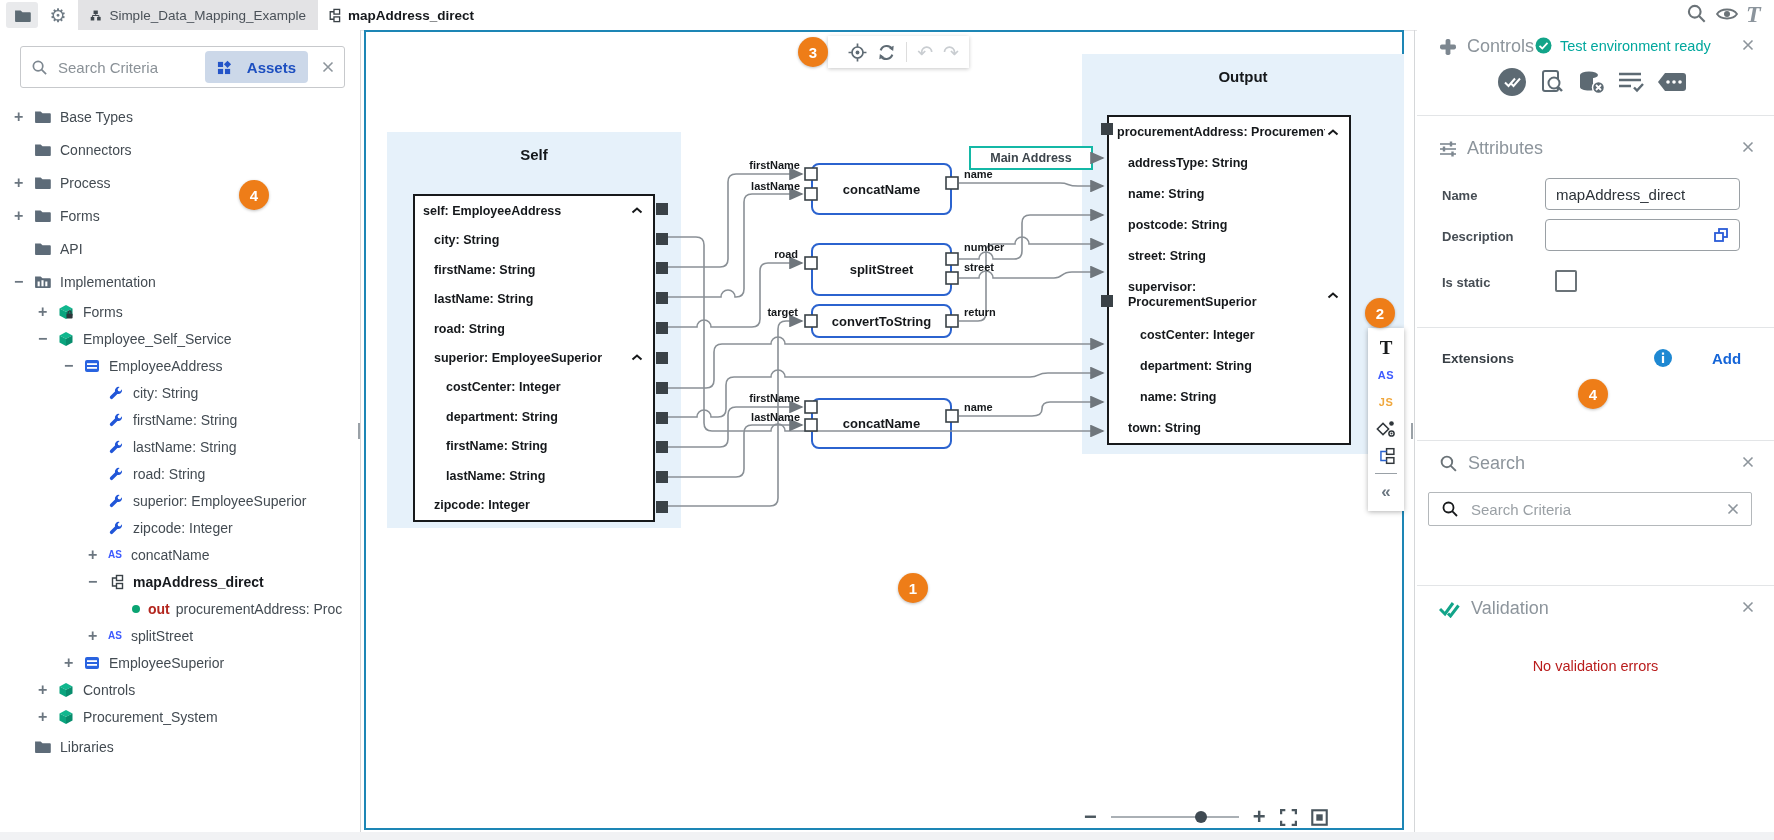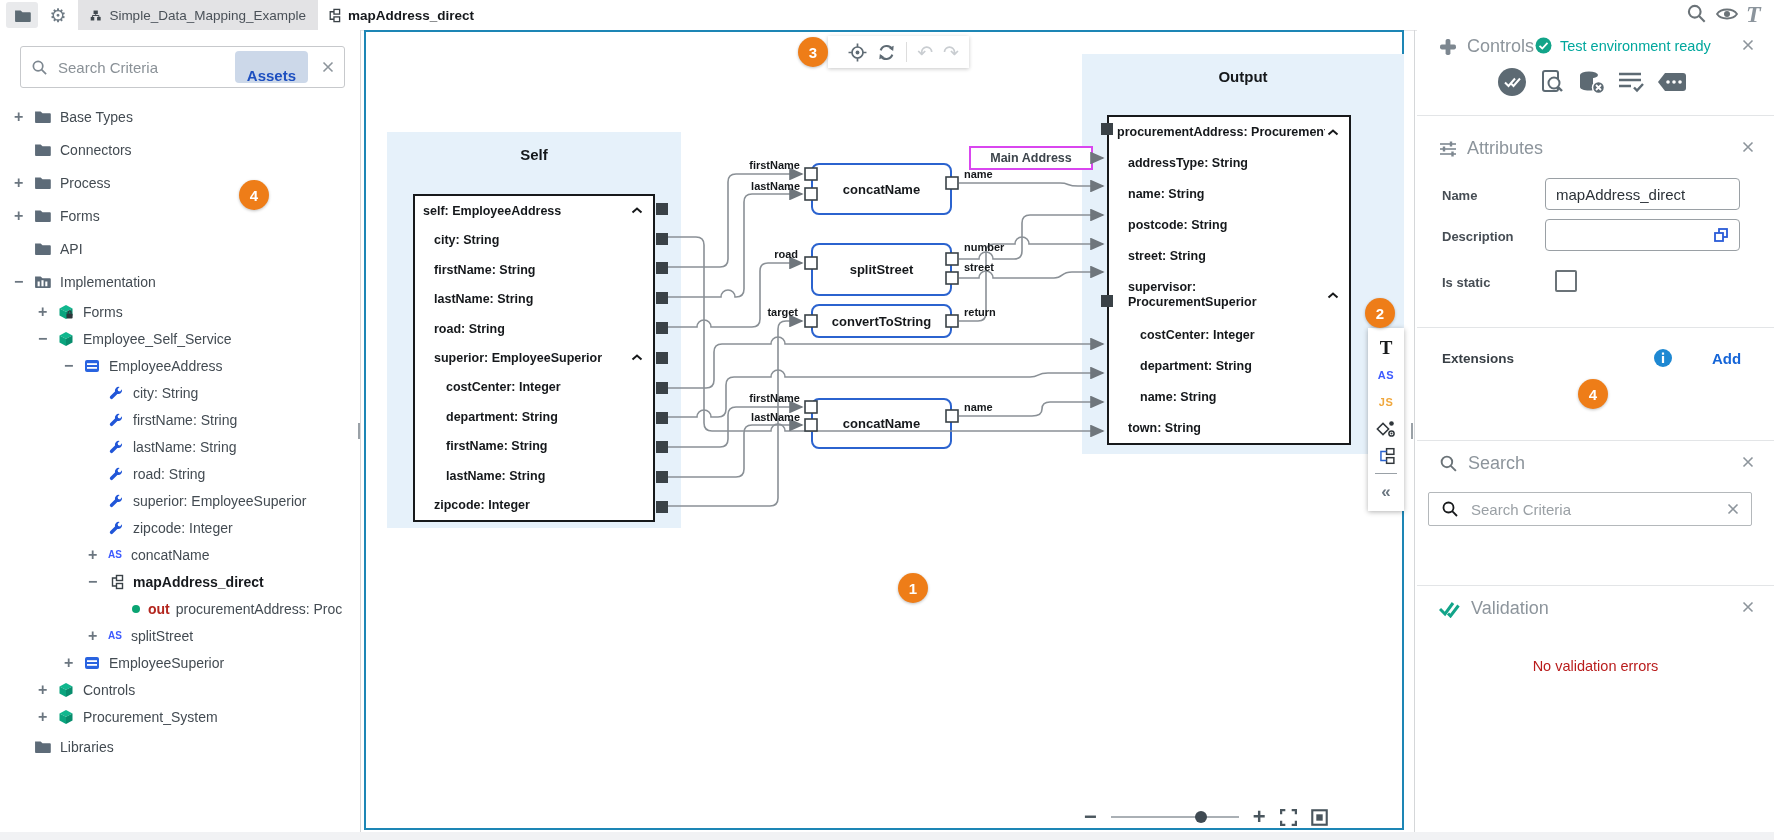--- a/index.html
+++ b/index.html
@@ -18,21 +18,21 @@
        align-items:center;gap:7px;padding:0 8px;box-sizing:border-box;font-size:13.5px;font-weight:bold;color:#16191d;}
   #tab-doc .xi{margin-left:8px;}
   .top-ico{position:absolute;top:3px;}
   #logo-t{font-family:"Liberation Serif",serif;font-style:italic;font-weight:bold;font-size:24px;color:#8b949c;}
   
   #sidebar{left:0;top:30px;width:360px;height:802px;background:#fff;}
   #sb-search{position:absolute;left:20px;top:16px;width:325px;height:42px;border:1px solid #c7c9cc;
        border-radius:3px;display:flex;align-items:center;box-sizing:border-box;padding:0 10px;}
   #sb-search .ph{color:#8a9197;font-size:15px;margin-left:10px;flex:1;}
   #assets-chip{display:flex;align-items:center;gap:15px;background:#ccd8e9;border-radius:4px;height:30px;
-       padding:1px 12px;color:#1d4fc0;font-size:15px;font-weight:bold;cursor:pointer;flex-direction:column;}
+       padding:1px 12px;color:#1d4fc0;font-size:15px;font-weight:bold;cursor:pointer;}
   #tree{position:absolute;left:0;top:70px;width:360px;}
   .trow{display:flex;align-items:center;height:27px;cursor:pointer;white-space:nowrap;overflow:hidden;font-size:14px;}
   .trow.l0{height:33px;padding-left:14px;}
   .trow.l1{padding-left:38px;}
   .trow.l2{padding-left:64px;}
   .trow.l3{padding-left:88px;}
   .trow.l4{padding-left:132px;}
   .exp{width:20px;color:#6b7680;font-size:16px;font-weight:bold;flex:none;}
   .exp-p::before{content:"+";}
   .exp-m::before{content:"\2212";}
@@ -50,21 +50,21 @@
   .bluepanel{position:absolute;background:#e6f1fa;}
   .ptitle{text-align:center;font-weight:bold;font-size:15px;color:#15181b;padding-top:14px;}
   .iobox{position:absolute;background:#fff;border:2px solid #17191b;box-sizing:border-box;display:flex;flex-direction:column;}
   .iorow{flex:1;display:flex;align-items:center;font-size:12.5px;font-weight:bold;color:#15181b;
          padding-right:10px;box-sizing:border-box;overflow:hidden;white-space:nowrap;}
   .iorow.tall{flex:1.55;white-space:normal;line-height:15px;}
   .ind0{padding-left:8px;} .ind1{padding-left:19px;} .ind2{padding-left:31px;}
   .chev{margin-left:auto;flex:none;}
   .node{position:absolute;background:#fff;border:2px solid #2b63cf;border-radius:8px;display:flex;
         align-items:center;justify-content:center;font-weight:bold;font-size:13px;color:#15181b;box-sizing:border-box;}
-  #const-box{position:absolute;border:2px solid #d946ef;background:#fff;display:flex;align-items:center;
+  #const-box{position:absolute;border:2px solid #14b8a6;background:#fff;display:flex;align-items:center;
         justify-content:center;font-weight:bold;font-size:12.5px;box-sizing:border-box;}
   #edges{position:absolute;left:0;top:0;pointer-events:none;}
   .pl{font-size:11px;font-weight:bold;fill:#15181b;font-family:"Liberation Sans",sans-serif;}
   
   #cv-toolbar{position:absolute;left:462px;top:4px;width:141px;height:32px;background:#fff;
         box-shadow:0 1px 4px rgba(0,0,0,.22);display:flex;align-items:center;justify-content:flex-end;
         gap:10px;padding:0 10px;box-sizing:border-box;}
   .cv-sep{width:1px;height:20px;background:#ddd;}
   .ur{font-size:19px;color:#c9cdd1;line-height:1;cursor:pointer;}
   .undo::before{content:"\21B6";} .redo::before{content:"\21B7";}

